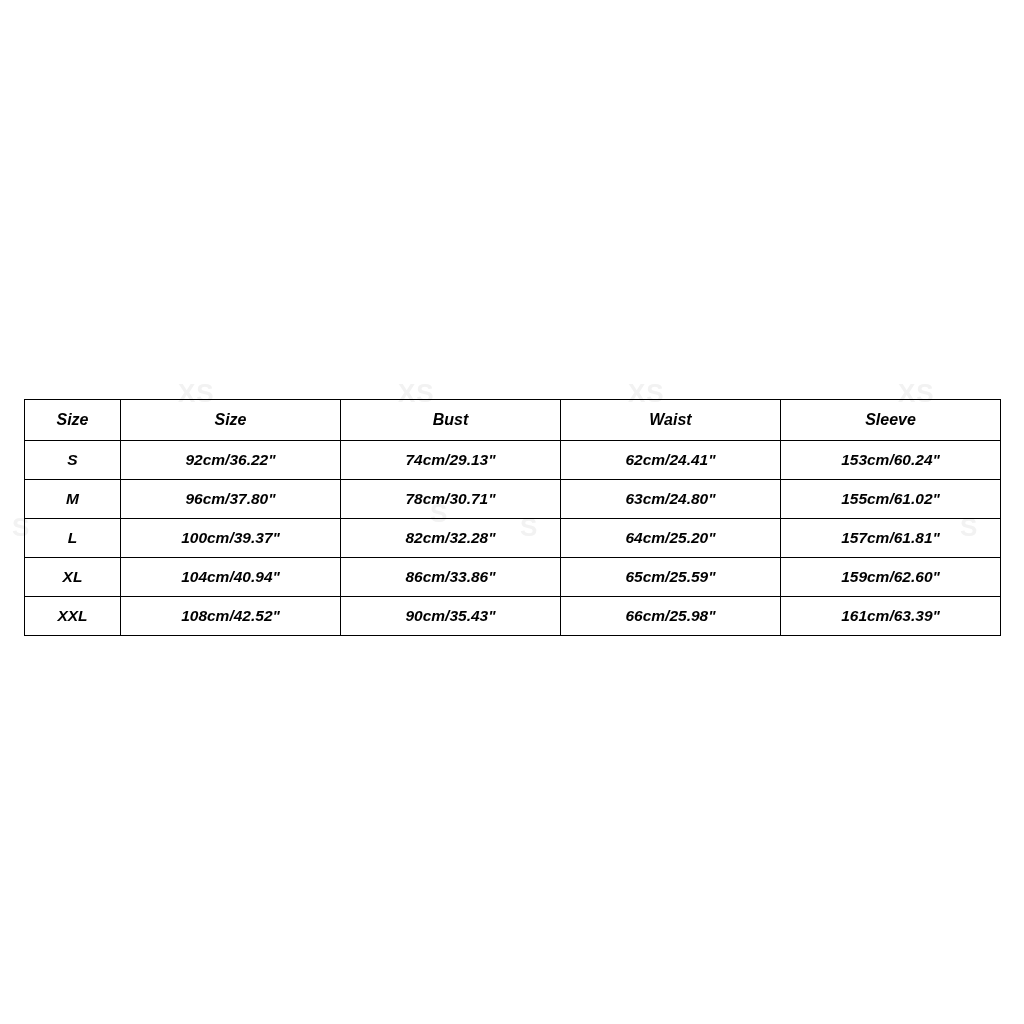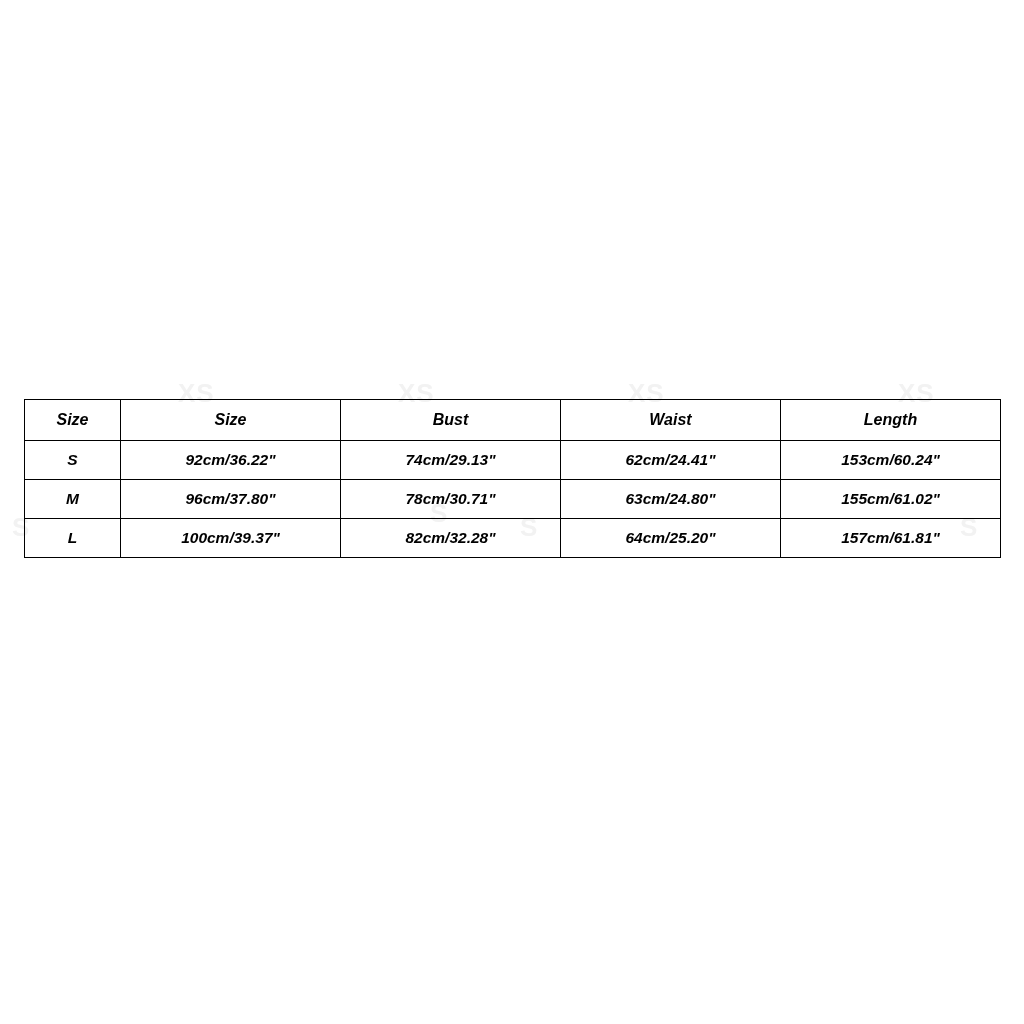--- a/index.html
+++ b/index.html
@@ -96,21 +96,21 @@
         <col class="col-data">
         <col class="col-data">
         <col class="col-data">
       </colgroup>
       <thead>
         <tr>
           <th>Size</th>
           <th>Size</th>
           <th>Bust</th>
           <th>Waist</th>
-          <th>Length</th>
+          <th>Sleeve</th>
         </tr>
       </thead>
       <tbody>
         <tr>
           <td class="size-cell">S</td>
           <td>92cm/36.22"</td>
           <td>74cm/29.13"</td>
           <td>62cm/24.41"</td>
           <td>153cm/60.24"</td>
         </tr>
@@ -121,17 +121,31 @@
           <td>63cm/24.80"</td>
           <td>155cm/61.02"</td>
         </tr>
         <tr>
           <td class="size-cell">L</td>
           <td>100cm/39.37"</td>
           <td>82cm/32.28"</td>
           <td>64cm/25.20"</td>
           <td>157cm/61.81"</td>
         </tr>
+        <tr>
+          <td class="size-cell">XL</td>
+          <td>104cm/40.94"</td>
+          <td>86cm/33.86"</td>
+          <td>65cm/25.59"</td>
+          <td>159cm/62.60"</td>
+        </tr>
+        <tr>
+          <td class="size-cell">XXL</td>
+          <td>108cm/42.52"</td>
+          <td>90cm/35.43"</td>
+          <td>66cm/25.98"</td>
+          <td>161cm/63.39"</td>
+        </tr>
       </tbody>
     </table>
   </div>
 
 </div>
 
 </body></html>

